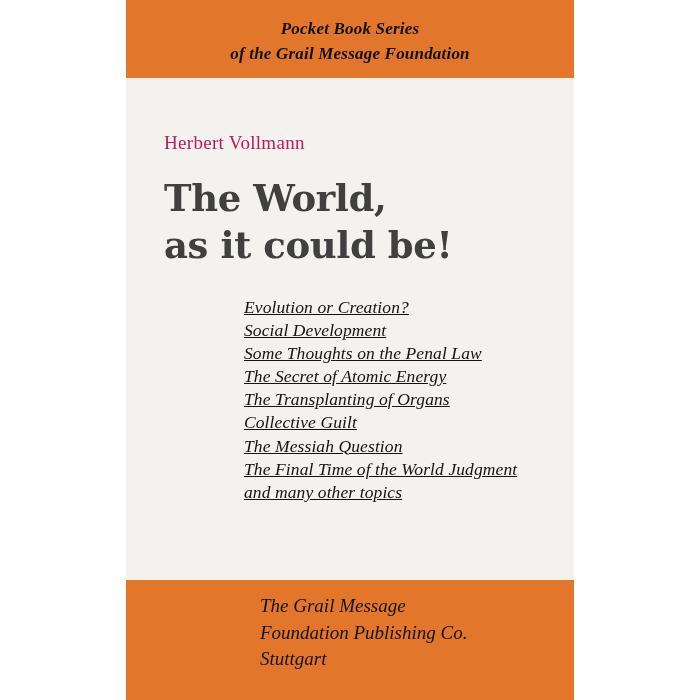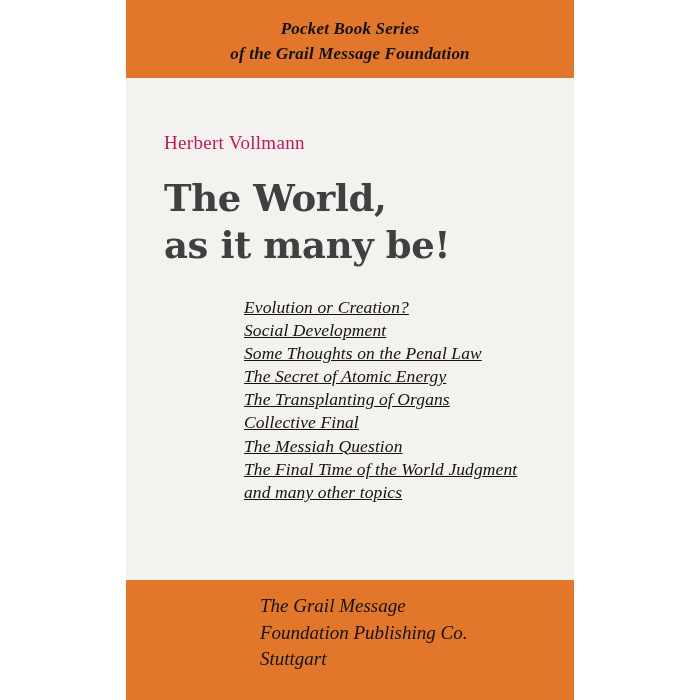--- a/index.html
+++ b/index.html
@@ -117,30 +117,30 @@
 
     <div class="series">
       <div>Pocket Book Series</div>
       <div>of the Grail Message Foundation</div>
     </div>
 
     <div class="author">Herbert Vollmann</div>
 
     <div class="title">
       <div class="line1">The World,</div>
-      <div class="line2">as it many be!</div>
+      <div class="line2">as it could be!</div>
     </div>
 
     <div class="topics">
       <div>Evolution or Creation?</div>
       <div>Social Development</div>
       <div>Some Thoughts on the Penal Law</div>
       <div>The Secret of Atomic Energy</div>
       <div>The Transplanting of Organs</div>
-      <div>Collective Final</div>
+      <div>Collective Guilt</div>
       <div>The Messiah Question</div>
       <div>The Final Time of the World Judgment</div>
       <div>and many other topics</div>
     </div>
 
     <div class="band-bottom"></div>
 
     <div class="publisher">
       <div>The Grail Message</div>
       <div>Foundation Publishing Co.</div>

